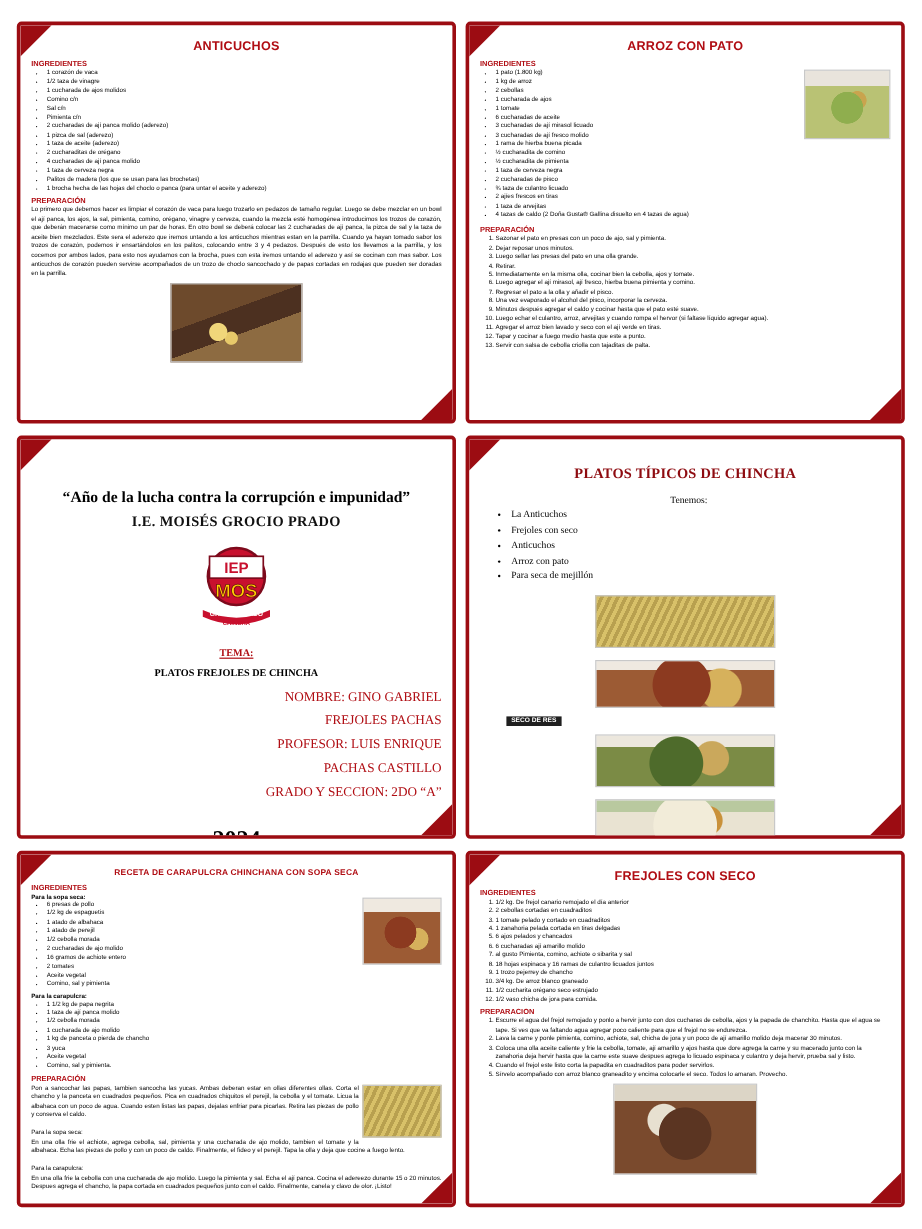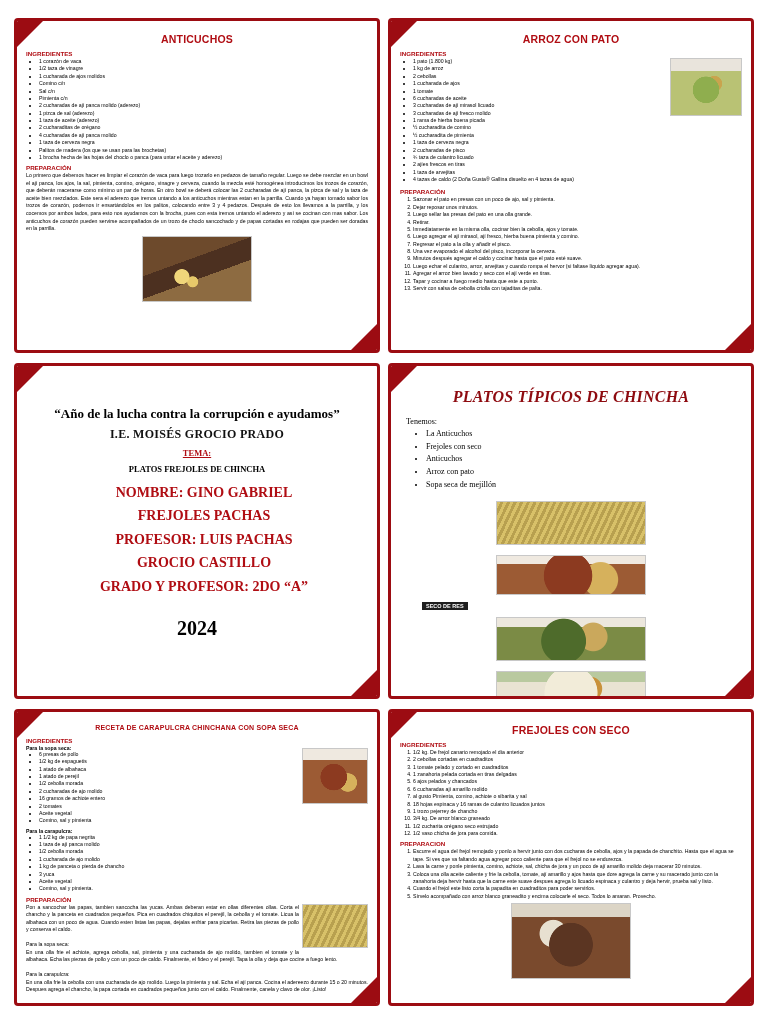--- a/index.html
+++ b/index.html
@@ -158,37 +158,37 @@
     color:#b00d13; font-weight:bold; font-size:8.5px;
     text-decoration: underline; margin: 6px 0 6px 0;
     font-family: "Liberation Serif", serif;
     text-align: center;
   }
   .cover .tema-value {
     font-family: "Liberation Serif", serif;
     font-size: 8.5px; font-weight: bold; margin-bottom: 10px;
   }
   .cover .field {
-    text-align: center;
-    font-family: "Liberation Serif", serif;
-    font-weight: bold;
-    font-size: 14px;
+    text-align: right;
+    font-family: "Liberation Serif", serif;
+    font-weight: normal;
+    font-size: 11px;
     color: #b00d13;
     margin: 0 0 6px 14px;
     line-height: 1.25;
   }
   .cover .year {
     font-family: "Liberation Serif", serif;
     font-weight: bold; font-size: 20px;
     margin-top: 22px;
   }
 
   
-  .index h2.title { font-family:"Liberation Serif", serif; font-size: 16px; color:#8e0b10; margin-top: 14px; font-style: italic;}
-  .index .tenemos { font-family:"Liberation Serif", serif; font-size: 8px; margin: 10px 0 2px 6px; }
+  .index h2.title { font-family:"Liberation Serif", serif; font-size: 12px; color:#8e0b10; margin-top: 14px;}
+  .index .tenemos { font-family:"Liberation Serif", serif; font-size: 8px; margin: 10px 0 2px 6px; text-align: center; }
   .index ul.menu {
     font-family:"Liberation Serif", serif;
     font-size: 8px; line-height: 1.6;
     margin: 0 0 6px 0; padding-left: 26px;
   }
   .index .photo-stack { display:flex; flex-direction:column; align-items:center; gap:4px; margin-top:4px;}
   .label-strip {
     background:#1f1f1f; color:#fff; font-size:5.5px; font-weight:bold;
     padding:1px 4px; align-self:flex-start; margin-left:22px;
   }
@@ -261,45 +261,56 @@
       <li>Una vez evaporado el alcohol del pisco, incorporar la cerveza.</li>
       <li>Minutos después agregar el caldo y cocinar hasta que el pato esté suave.</li>
       <li>Luego echar el culantro, arroz, arvejitas y cuando rompa el hervor (si faltase líquido agregar agua).</li>
       <li>Agregar el arroz bien lavado y seco con el ají verde en tiras.</li>
       <li>Tapar y cocinar a fuego medio hasta que este a punto.</li>
       <li>Servir con salsa de cebolla criolla con tajaditas de palta.</li>
     </ol>
   </div>
 
   <div class="panel cover">
-    <div class="slogan">“Año de la lucha contra la corrupción e ayudamos”</div>
+    <div class="slogan">“Año de la lucha contra la corrupción e impunidad”</div>
     <div class="school">I.E. MOISÉS GROCIO PRADO</div>
 
+    <div class="logo-wrap">
+      <svg viewBox="0 0 120 120" width="84" height="84">
+        <circle cx="60" cy="52" r="34" fill="#c8102e" stroke="#7d0a1c" stroke-width="3"></circle>
+        <rect x="28" y="28" width="64" height="26" fill="#ffffff" stroke="#7d0a1c" stroke-width="2"></rect>
+        <text x="60" y="48" font-family="Liberation Sans, sans-serif" font-size="18" font-weight="bold" fill="#c8102e" text-anchor="middle">IEP</text>
+        <text x="60" y="76" font-family="Liberation Sans, sans-serif" font-size="22" font-weight="bold" fill="#ffd200" stroke="#6b0a14" stroke-width="1" text-anchor="middle">MOS</text>
+        <path d="M20 92 Q60 110 100 92 L100 100 Q60 118 20 100 Z" fill="#c8102e"></path>
+        <text x="60" y="99" font-family="Liberation Sans, sans-serif" font-size="8" font-weight="bold" fill="#ffffff" text-anchor="middle">GROCIO PRADO</text>
+        <text x="60" y="110" font-family="Liberation Sans, sans-serif" font-size="7" font-weight="bold" fill="#c8102e" text-anchor="middle">CHINCHA</text>
+      </svg>
+    </div>
 
     <div class="tema-label">TEMA:</div>
     <div class="tema-value">PLATOS FREJOLES DE CHINCHA</div>
 
     <div class="field">NOMBRE: GINO GABRIEL</div>
     <div class="field">FREJOLES PACHAS</div>
-    <div class="field">PROFESOR: LUIS PACHAS</div>
-    <div class="field">GROCIO CASTILLO</div>
-    <div class="field">GRADO Y PROFESOR: 2DO “A”</div>
+    <div class="field">PROFESOR: LUIS ENRIQUE</div>
+    <div class="field">PACHAS CASTILLO</div>
+    <div class="field">GRADO Y SECCION: 2DO “A”</div>
 
     <div class="year">2024</div>
   </div>
 
   <div class="panel index">
     <h2 class="title">PLATOS TÍPICOS DE CHINCHA</h2>
     <div class="tenemos">Tenemos:</div>
     <ul class="menu">
       <li>La Anticuchos</li>
       <li>Frejoles con seco</li>
       <li>Anticuchos</li>
       <li>Arroz con pato</li>
-      <li>Sopa seca de mejillón</li>
+      <li>Para seca de mejillón</li>
     </ul>
     <div class="photo-stack">
       <div class="img ph-tallarin" style="width:150px;height:44px;"></div>
       <div class="img ph-carapulcra" style="width:150px;height:40px;"></div>
       <div class="label-strip">SECO DE RES</div>
       <div class="img ph-seco" style="width:150px;height:44px;"></div>
       <div class="img ph-cevicheplate" style="width:150px;height:40px;"></div>
       <div class="img ph-sopa" style="width:150px;height:42px;"></div>
       <div class="img ph-pollo" style="width:150px;height:38px;"></div>
       <div class="img ph-anticuchos" style="width:150px;height:36px;"></div>

